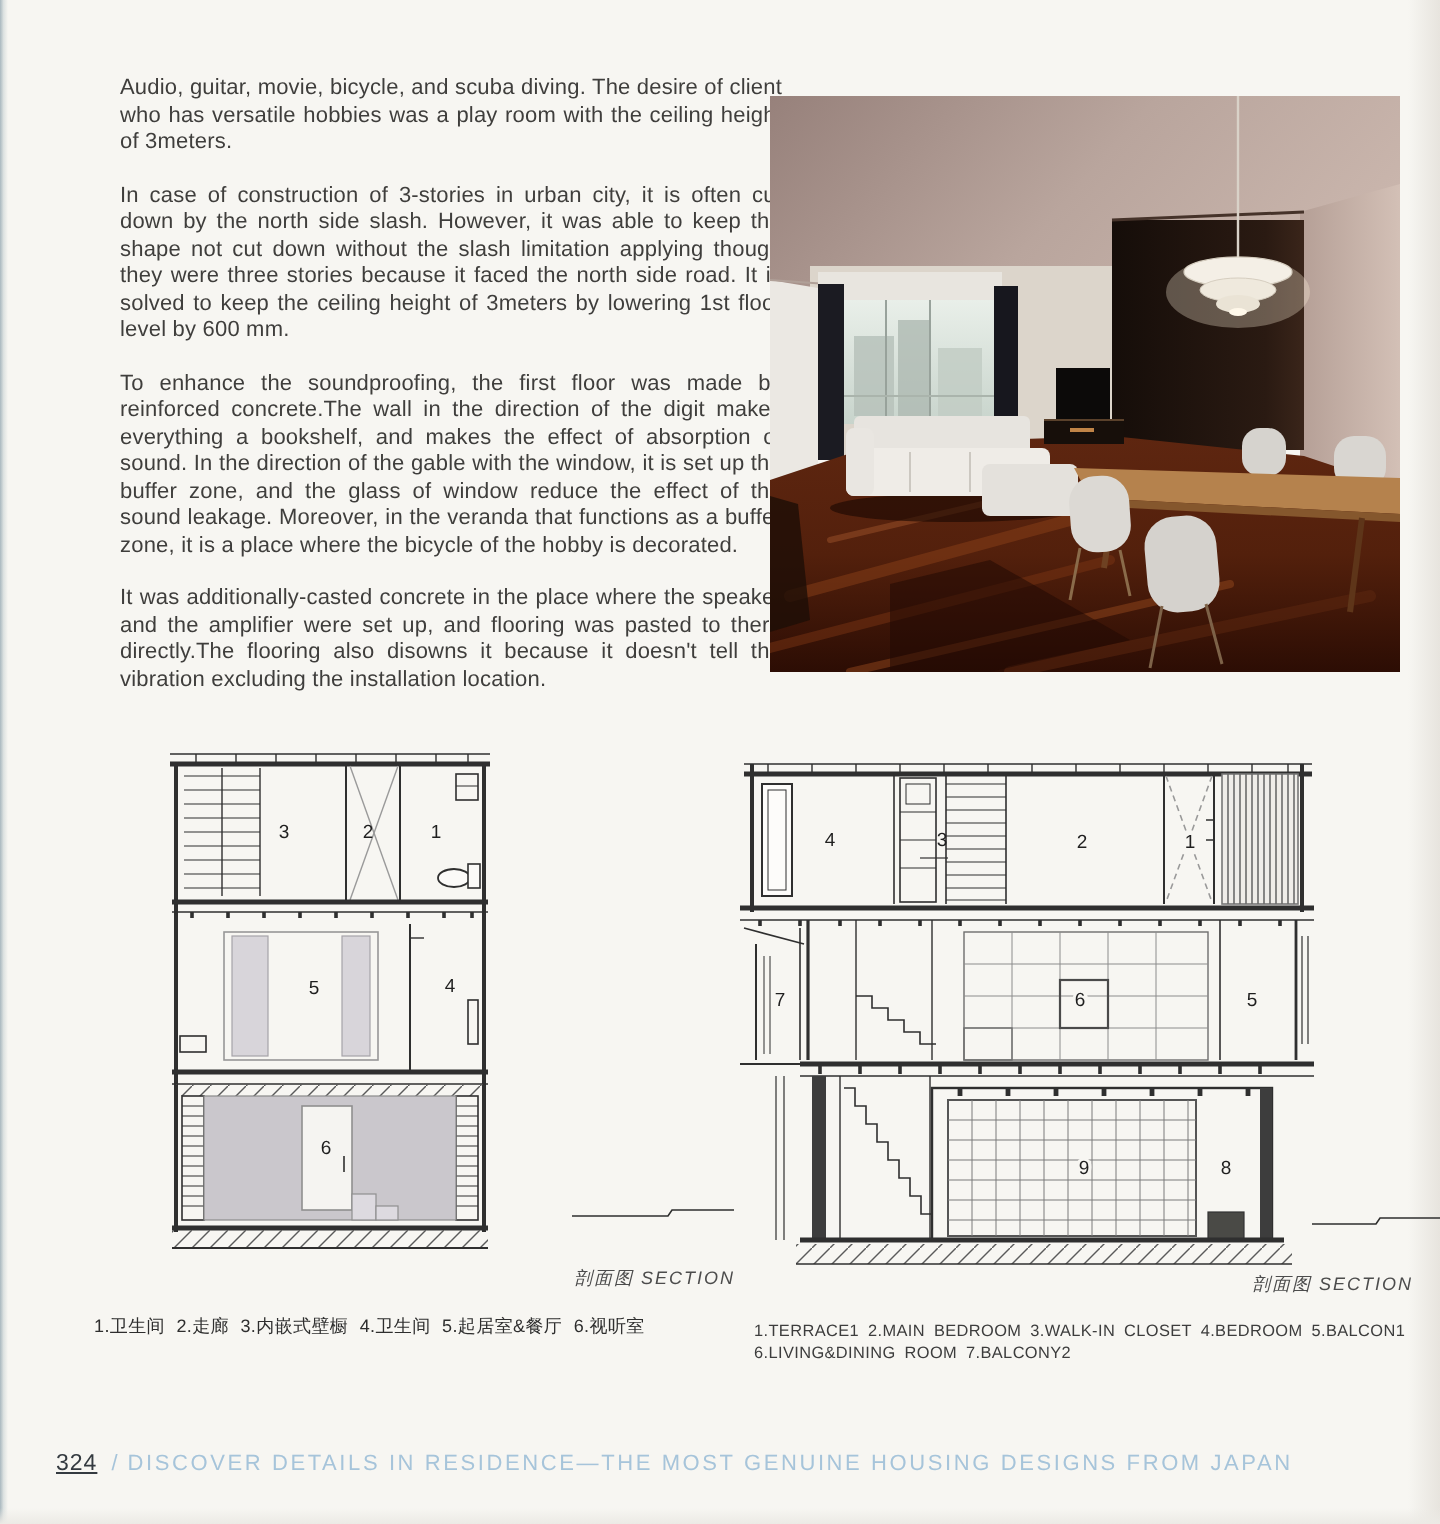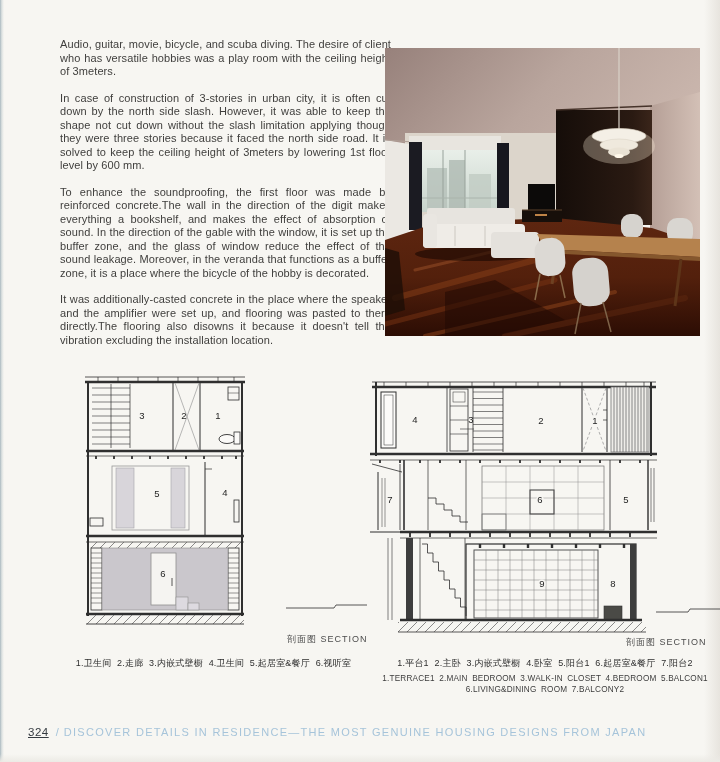--- a/index.html
+++ b/index.html
@@ -15,23 +15,23 @@
   .article{position:absolute;left:60px;top:38px;width:331px;}
   .article p{margin:0 0 13px 0;font-size:11px;line-height:13.5px;letter-spacing:.1px;
     text-align:justify;color:#3f3e3c;}
 
   .photo{position:absolute;left:385px;top:48px;width:315px;height:288px;}
 
   .draw{position:absolute;}
   .draw text{font-family:"Liberation Sans",sans-serif;font-size:9.5px;fill:#1f1f1f;}
   .halo{paint-order:stroke;stroke:#f7f6f2;stroke-width:3px;}
 
-  .section-label{position:absolute;font-size:9px;color:#4c4c4c;letter-spacing:1px;white-space:nowrap;}
-
-  .caption{position:absolute;width:333px;text-align:center;}
+  .section-label{position:absolute;font-size:9px;color:#4c4c4c;letter-spacing:1px;white-space:nowrap;font-style:italic;}
+
+  .caption{position:absolute;width:333px;}
   .caption .cn{font-size:9px;color:#2e2e2e;letter-spacing:.2px;word-spacing:3px;white-space:nowrap;}
   .caption .en{font-size:8.2px;color:#3d3d3d;margin-top:4px;line-height:10.5px;
     letter-spacing:.2px;word-spacing:2px;}
 
   .footer{position:absolute;left:28px;top:722px;white-space:nowrap;}
   .footer .num{font-size:11.5px;color:#343a40;letter-spacing:.5px;text-decoration:underline;}
   .footer .sep{font-size:11px;color:#a6c4da;padding:0 5px 0 7px;}
   .footer .title{font-size:11px;color:#a6c4da;letter-spacing:1.3px;}
 </style>
 </head>
@@ -312,20 +312,19 @@
     <text x="243" y="215" text-anchor="middle" class="halo">8</text>
   </svg>
 
   <span class="section-label" style="left:287px;top:633px">剖面图 SECTION</span>
   <span class="section-label" style="left:626px;top:636px">剖面图 SECTION</span>
 
   <div class="caption" style="left:47px;top:657px">
     <div class="cn">1.卫生间 2.走廊 3.内嵌式壁橱 4.卫生间 5.起居室&amp;餐厅 6.视听室</div>
   </div>
   <div class="caption" style="left:377px;top:657px;width:336px">
-    <div class="cn">1.平台1 2.主卧 3.内嵌式壁橱 4.卧室 5.阳台1 6.起居室&amp;餐厅 7.阳台2</div>
     <div class="en">1.TERRACE1 2.MAIN BEDROOM 3.WALK-IN CLOSET 4.BEDROOM 5.BALCON1 6.LIVING&amp;DINING ROOM 7.BALCONY2</div>
   </div>
 
   <div class="footer">
     <span class="num">324</span><span class="sep">/</span><span class="title">DISCOVER DETAILS IN RESIDENCE—THE MOST GENUINE HOUSING DESIGNS FROM JAPAN</span>
   </div>
 </div>
 
 </body></html>

